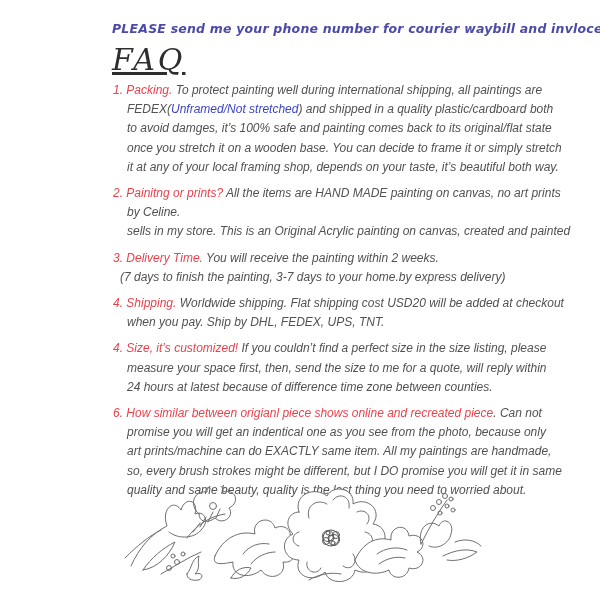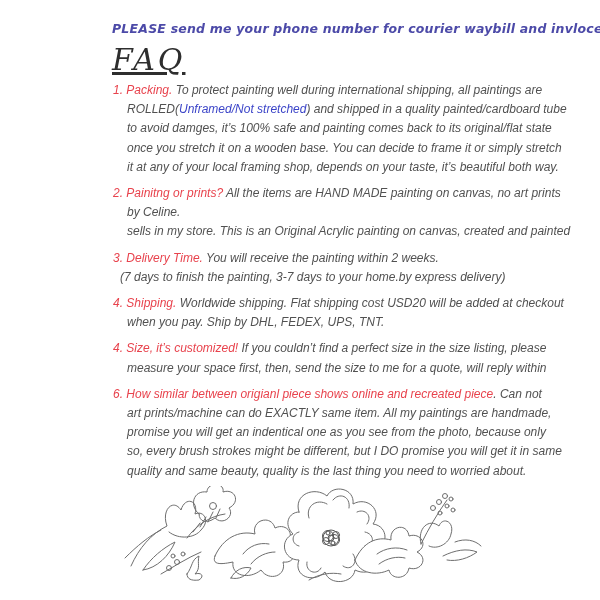--- a/index.html
+++ b/index.html
@@ -29,46 +29,47 @@
 
 <div class="page">
 
   <div class="seller-note">PLEASE send me your phone number for courier waybill and invloce, thank you.</div>
 
   <div class="faq-title">FAQ</div>
 
   <div class="faq-list" id="faq-list">
       <div class="faq-item">
         <div class="faq-line"><span class="seg-red">1. Packing.</span><span> To protect painting well during international shipping, all paintings are</span></div>
-        <div class="faq-line cont"><span>ROLLED(</span><span class="seg-blue">Unframed/Not stretched</span><span>) and shipped in a quality painted/cardboard tube</span></div>
+        <div class="faq-line cont"><span>FEDEX(</span><span class="seg-blue">Unframed/Not stretched</span><span>) and shipped in a quality plastic/cardboard both</span></div>
         <div class="faq-line cont"><span>to avoid damges, it’s 100% safe and painting comes back to its original/flat state</span></div>
         <div class="faq-line cont"><span>once you stretch it on a wooden base. You can decide to frame it or simply stretch</span></div>
         <div class="faq-line cont"><span>it at any of your local framing shop, depends on your taste, it’s beautiful both way.</span></div>
       </div>
       <div class="faq-item">
         <div class="faq-line"><span class="seg-red">2. Painitng or prints?</span><span> All the items are HAND MADE painting on canvas, no art prints</span></div>
         <div class="faq-line cont"><span>by Celine.</span></div>
         <div class="faq-line cont"><span>sells in my store. This is an Original Acrylic painting on canvas, created and painted</span></div>
       </div>
       <div class="faq-item">
         <div class="faq-line"><span class="seg-red">3. Delivery Time.</span><span> You will receive the painting within 2 weeks.</span></div>
         <div class="faq-line paren"><span>(7 days to finish the painting, 3-7 days to your home.by express delivery)</span></div>
       </div>
       <div class="faq-item">
         <div class="faq-line"><span class="seg-red">4. Shipping.</span><span> Worldwide shipping. Flat shipping cost USD20 will be added at checkout</span></div>
         <div class="faq-line cont"><span>when you pay. Ship by DHL, FEDEX, UPS, TNT.</span></div>
       </div>
       <div class="faq-item">
         <div class="faq-line"><span class="seg-red">4. Size, it’s customized!</span><span> If you couldn’t find a perfect size in the size listing, please</span></div>
         <div class="faq-line cont"><span>measure your space first, then, send the size to me for a quote, will reply within</span></div>
+        <div class="faq-line cont"><span>24 hours at latest because of difference time zone between counties.</span></div>
       </div>
       <div class="faq-item">
         <div class="faq-line"><span class="seg-red">6. How similar between origianl piece shows online and recreated piece</span><span>. Can not</span></div>
+        <div class="faq-line cont"><span>promise you will get an indentical one as you see from the photo, because only</span></div>
         <div class="faq-line cont"><span>art prints/machine can do EXACTLY same item. All my paintings are handmade,</span></div>
-        <div class="faq-line cont"><span>promise you will get an indentical one as you see from the photo, because only</span></div>
         <div class="faq-line cont"><span>so, every brush strokes might be different, but I DO promise you will get it in same</span></div>
         <div class="faq-line cont"><span>quality and same beauty, quality is the last thing you need to worried about.</span></div>
       </div>
     </div>
 
   <svg class="floral sketch" width="382" height="106" viewBox="0 0 382 106" aria-hidden="true">
 
     <path d="M28,80 C36,62 48,48 64,40 C58,24 70,12 78,24 C82,10 96,14 92,28 C100,24 108,34 98,44 C92,52 76,54 66,46"></path>
     <path d="M22,72 C34,60 46,50 58,44"></path>
     <path d="M40,84 C48,72 60,62 72,56 C66,70 54,82 40,84 Z"></path>

